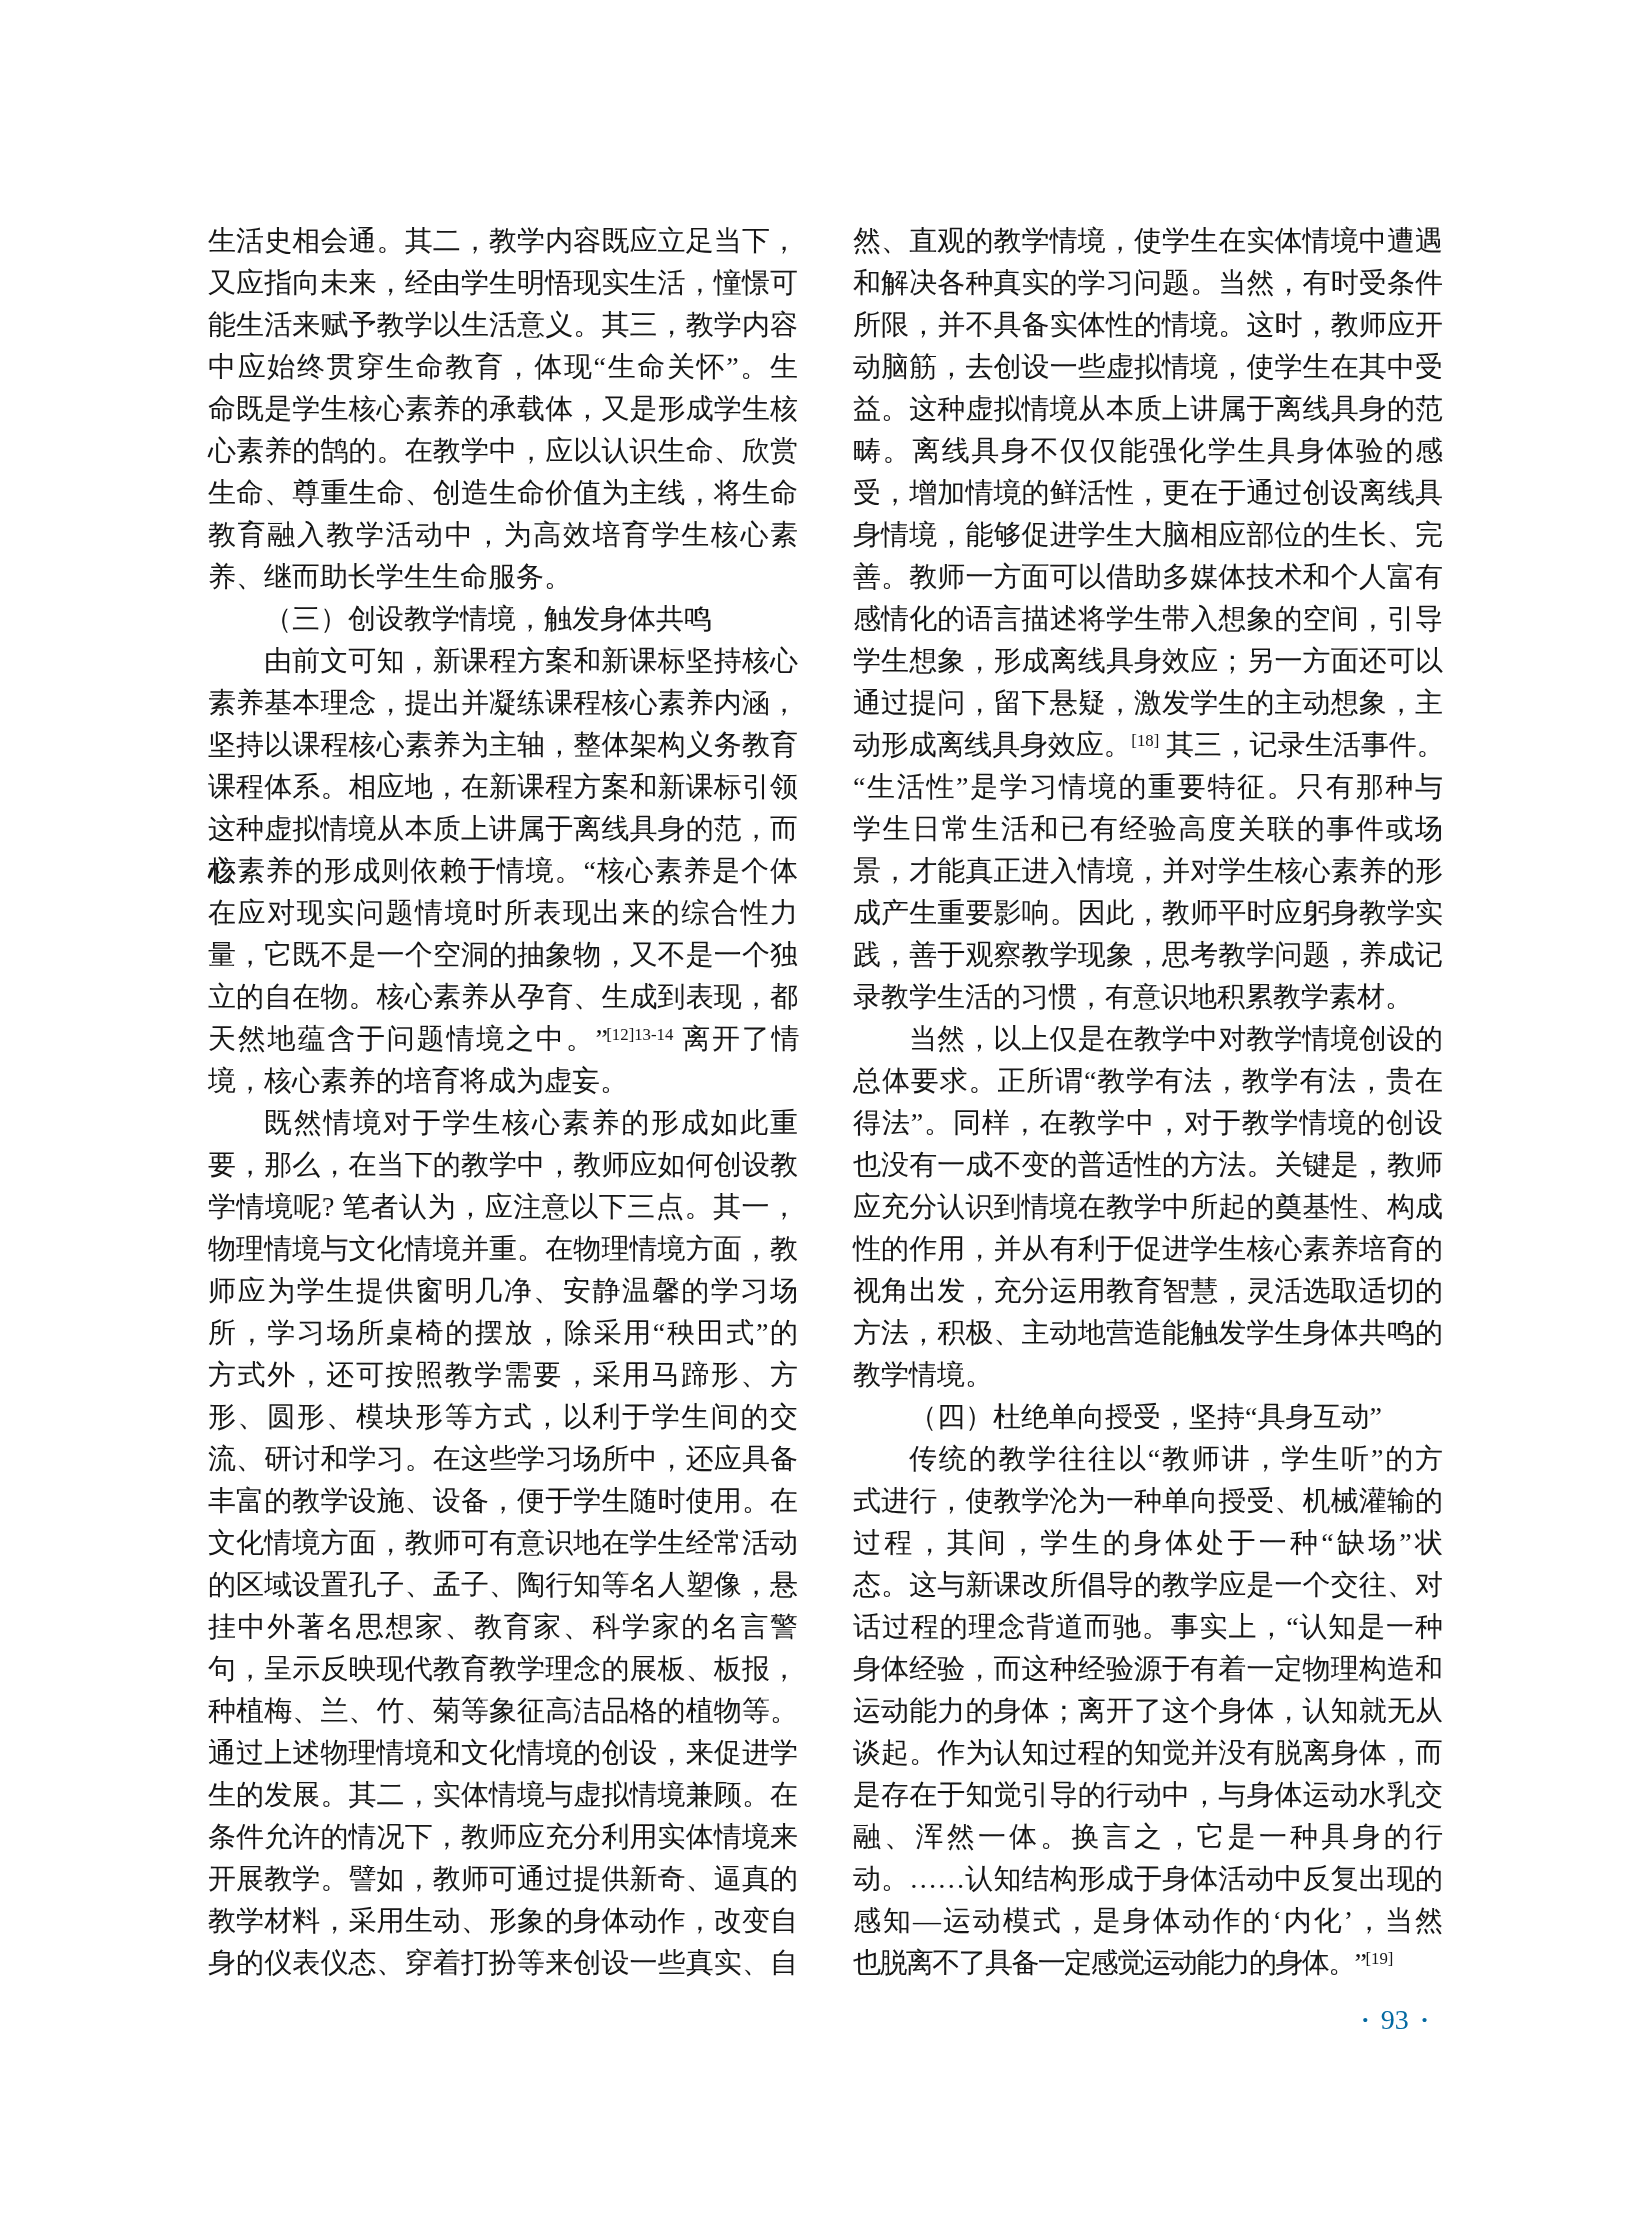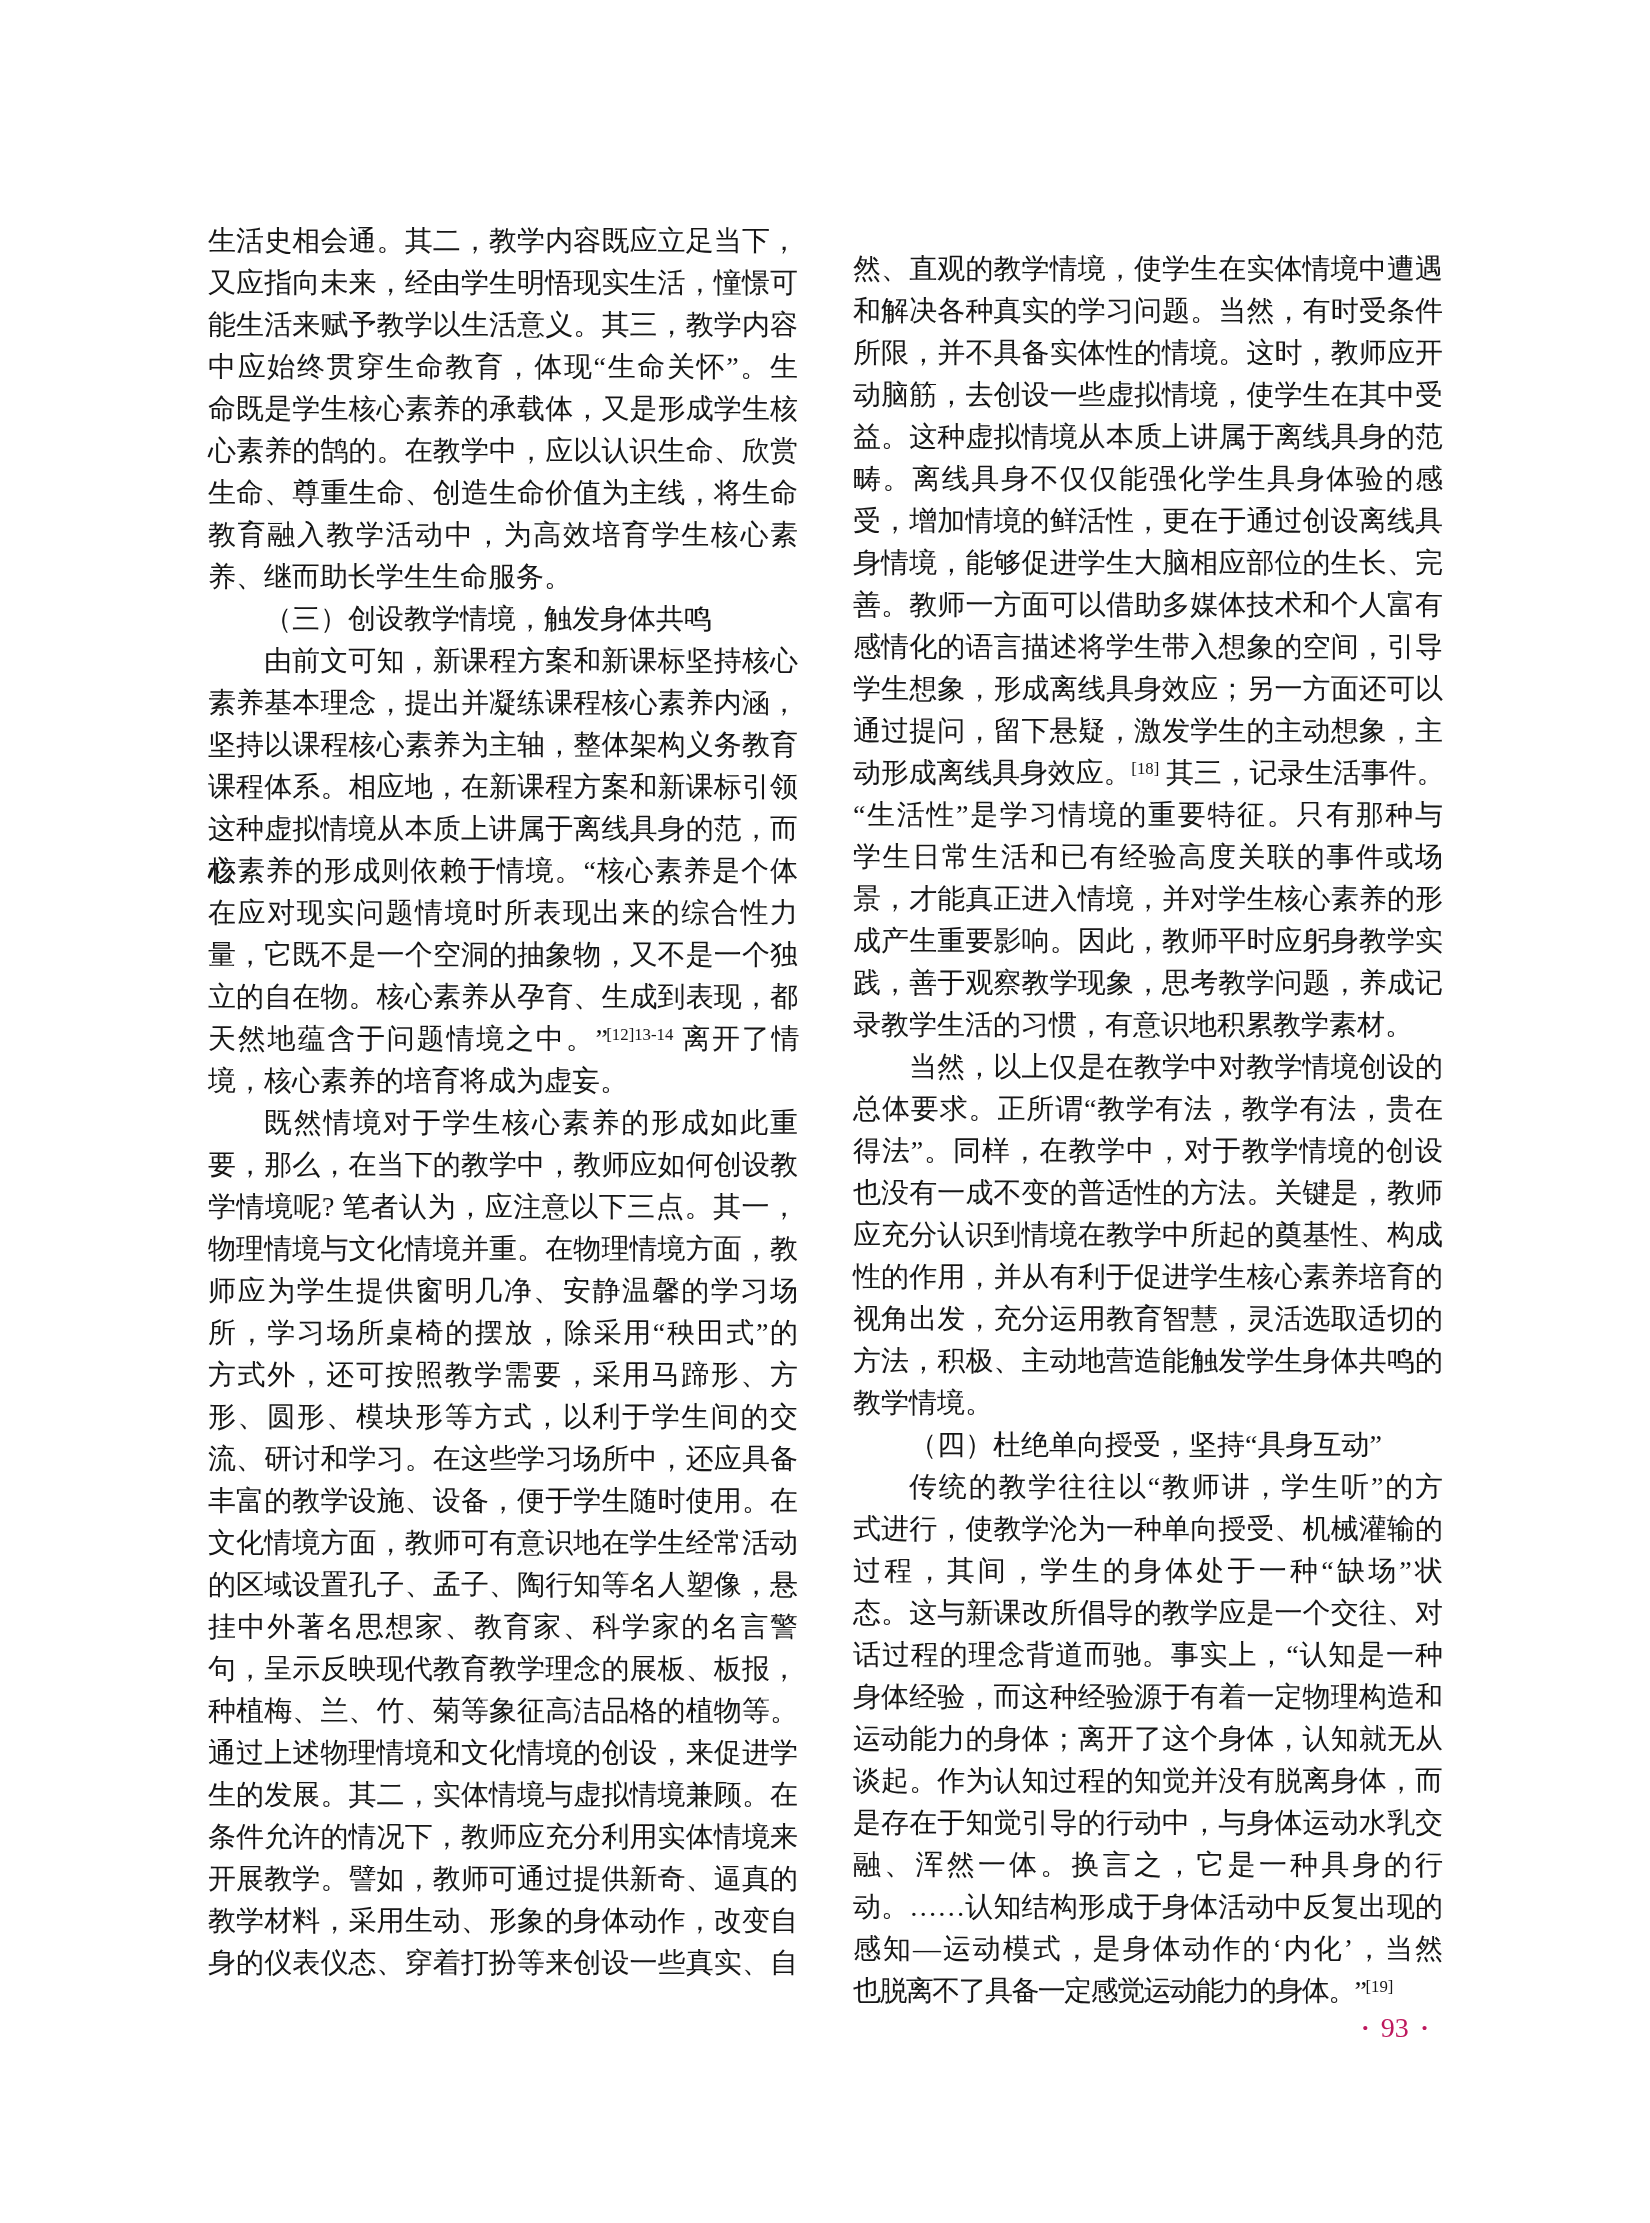--- a/index.html
+++ b/index.html
@@ -17,21 +17,21 @@
     overflow: hidden;
   }
   .col {
     position: absolute;
     top: 220px;
     width: 590px;
     font-size: 28px;
     line-height: 42px;
   }
   .col-left  { left: 208px; }
-  .col-right { left: 853px; margin-top: 28px; }
+  .col-right { left: 853px; }
   .line {
     text-align: justify;
     text-align-last: justify;
     text-justify: inter-character;
     height: 42px;
     overflow: visible;
   }
   .line.para-end,
   .line.heading {
     text-align: left;
@@ -54,23 +54,22 @@
   .page-number {
     position: absolute;
     top: 2003px;
     left: 853px;
     width: 590px;
     box-sizing: border-box;
     padding-right: 15.5px;
     text-align: right;
     font-size: 28px;
     line-height: 33px;
-    color: #be185d;
+    color: #0369a1;
     white-space: nowrap;
-    margin-top: 8px;
   }
   .pn-dot {
     font-size: 0.62em;
     vertical-align: 0.15em;
   }
   .pn-num {
     margin: 0 12.6px;
   }
 </style>
 </head>

